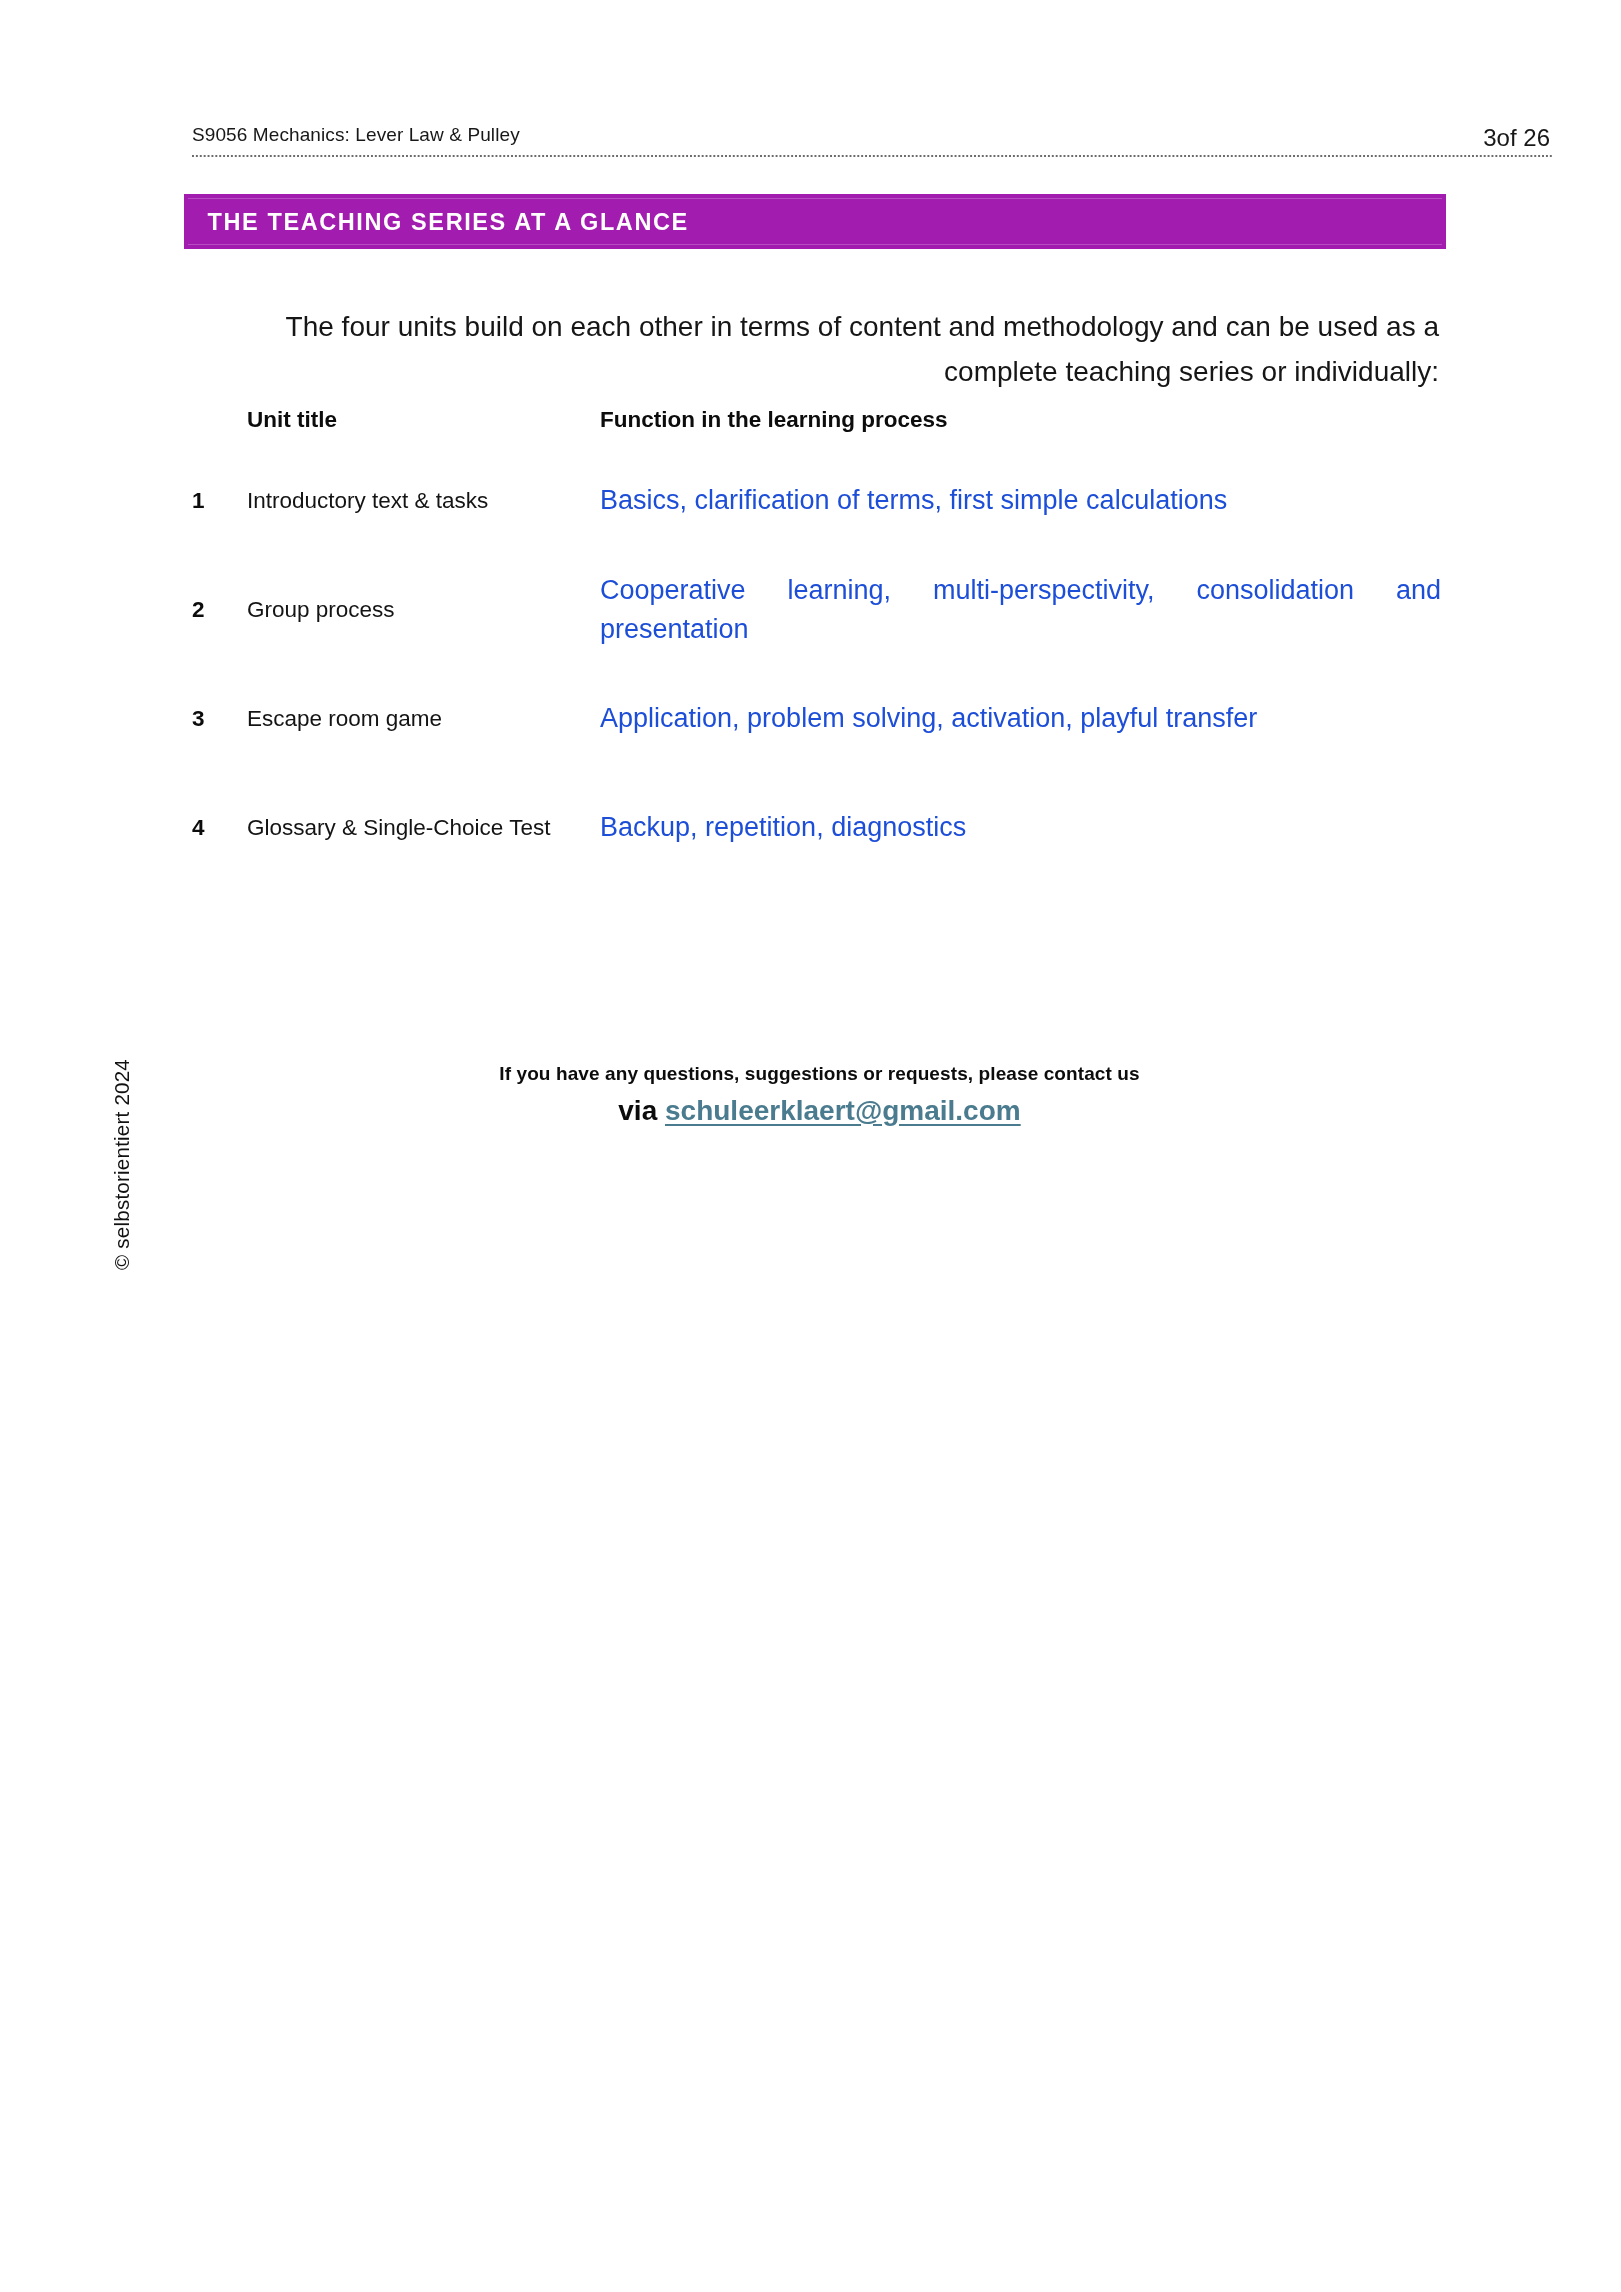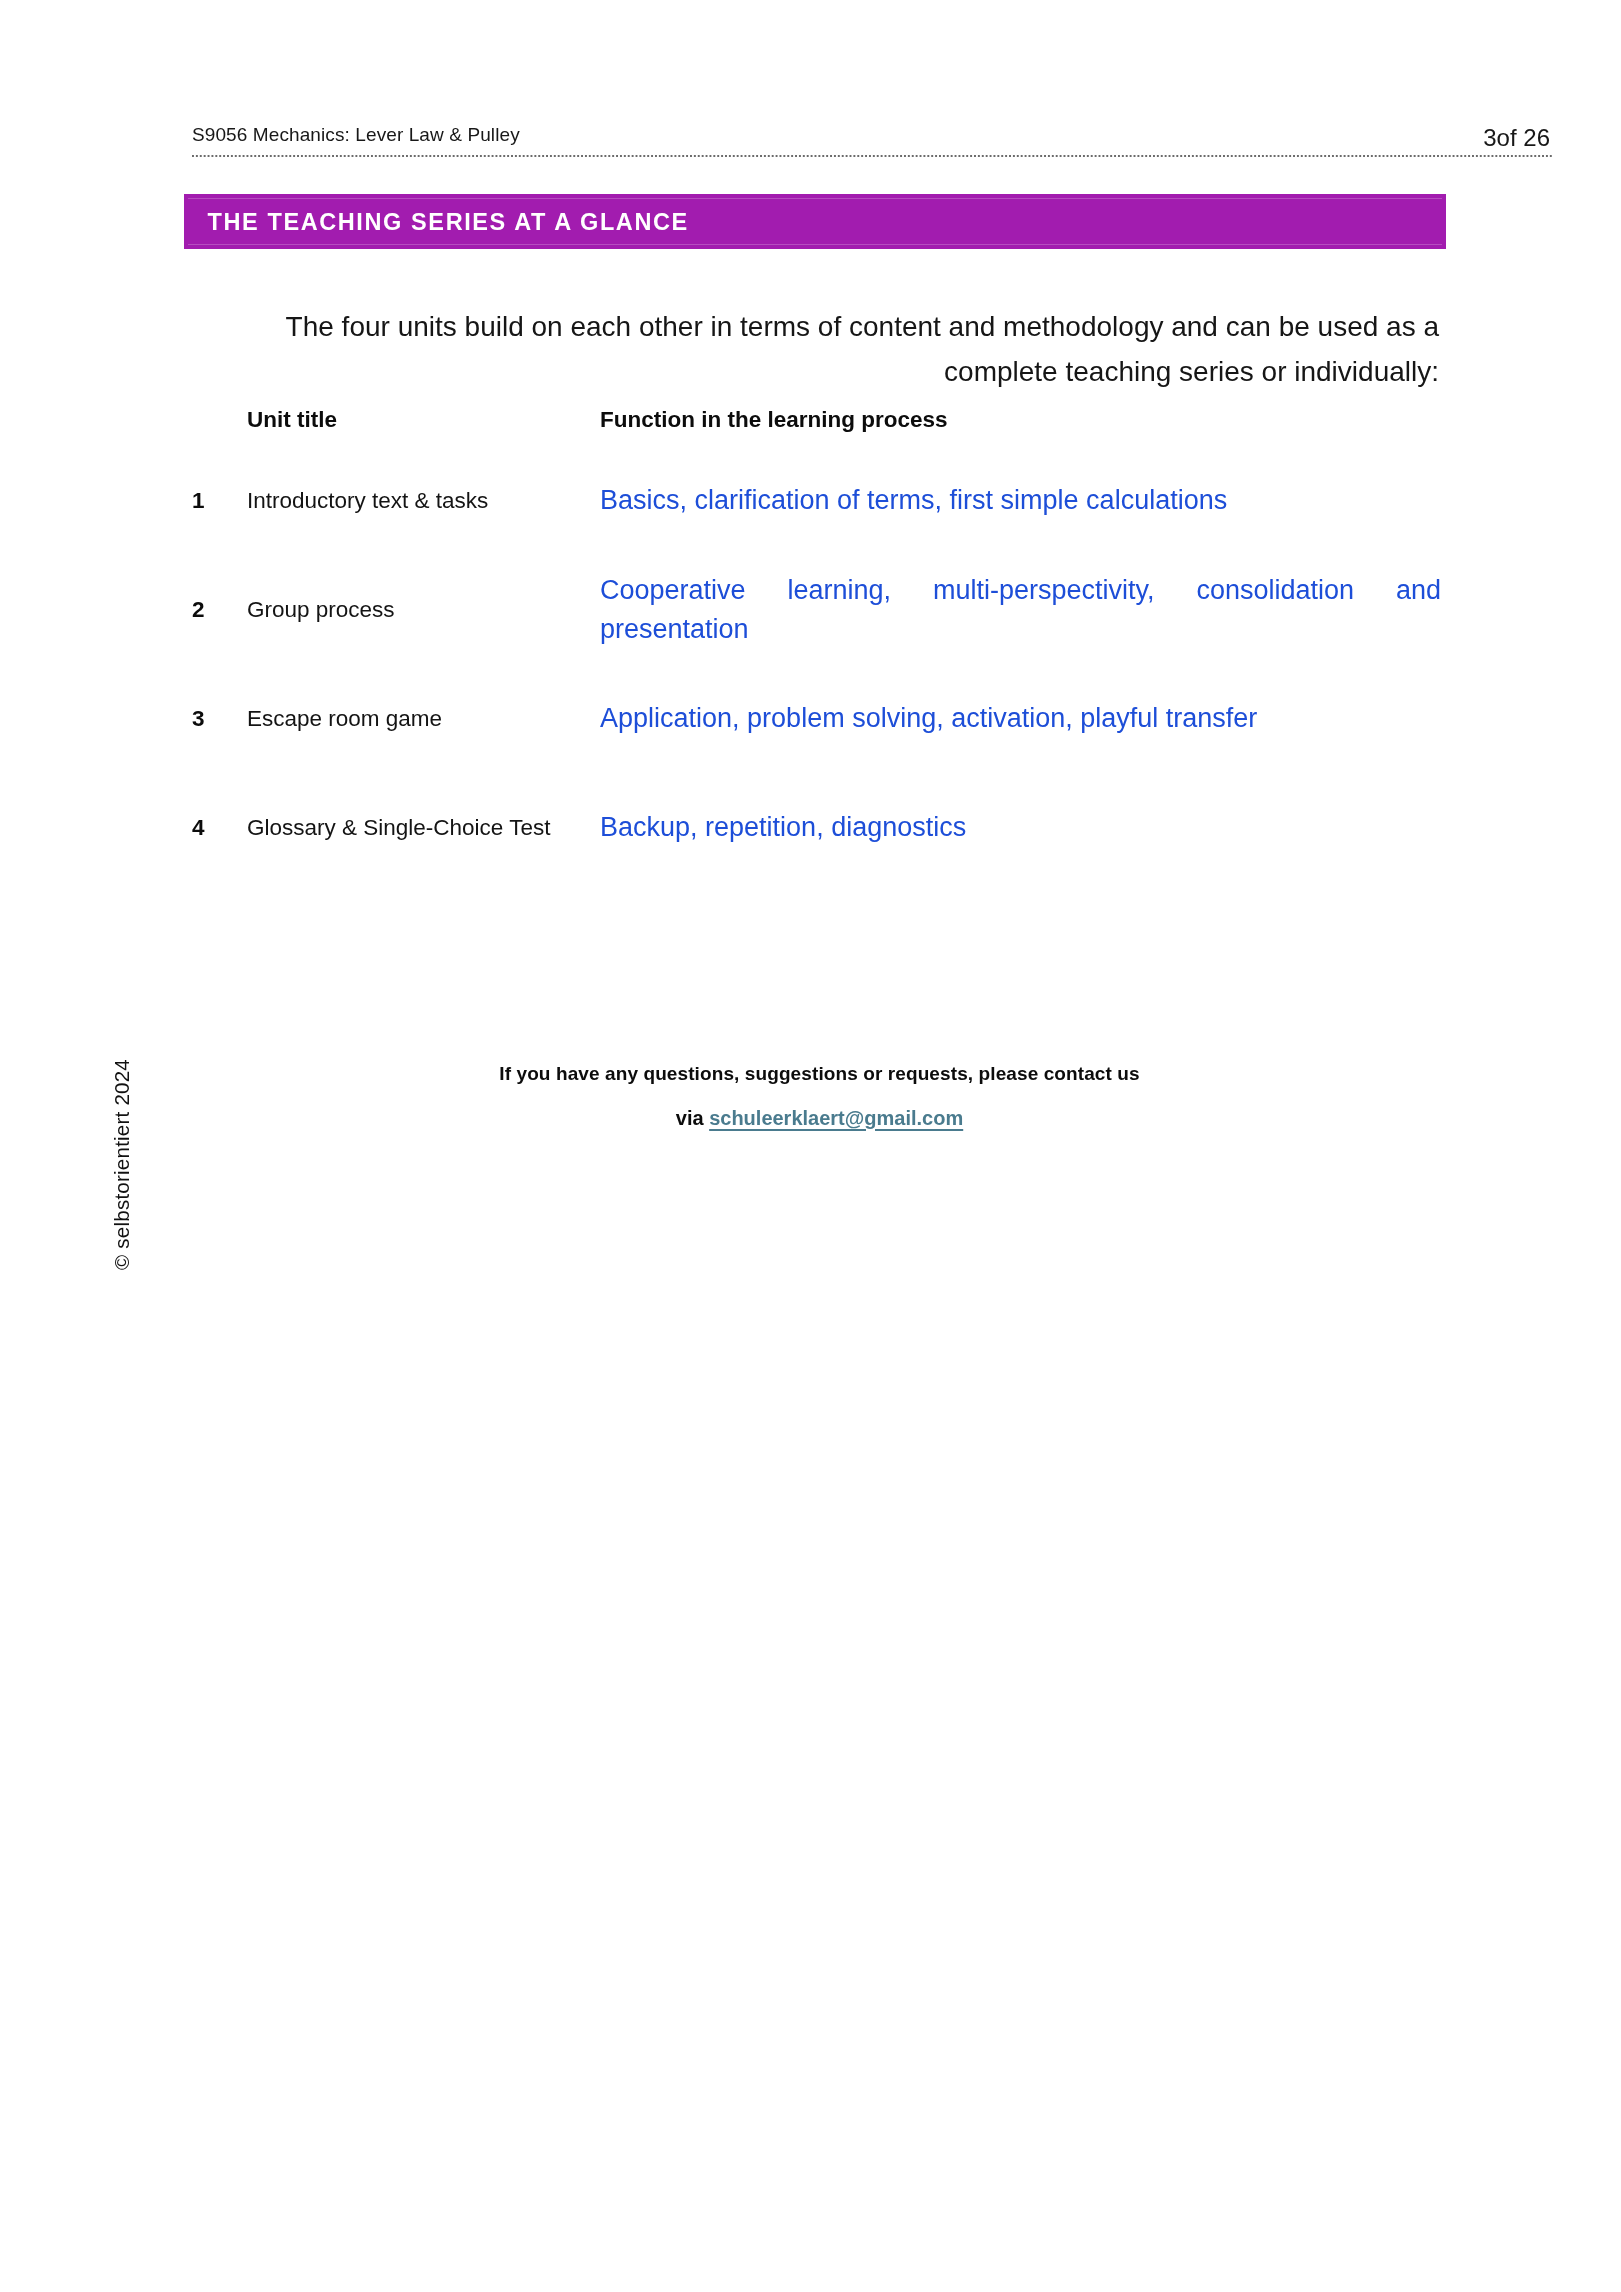--- a/index.html
+++ b/index.html
@@ -162,25 +162,25 @@
     text-align: center;
   }
   .contact-line-1 {
     font-size: 19px;
     font-weight: bold;
     color: #0c0c0c;
     line-height: 1.35;
     letter-spacing: 0.1px;
   }
   .contact-line-2 {
-    font-size: 20px;
+    font-size: 28px;
     font-weight: bold;
     color: #0c0c0c;
     line-height: 1.35;
-    margin-top: 18px;
+    margin-top: 5px;
   }
   .contact-email {
     color: #4a7b8e;
     text-decoration: underline;
     text-underline-offset: 3.9px;
     font-weight: bold;
   }
 
   
   .copyright-vertical {

